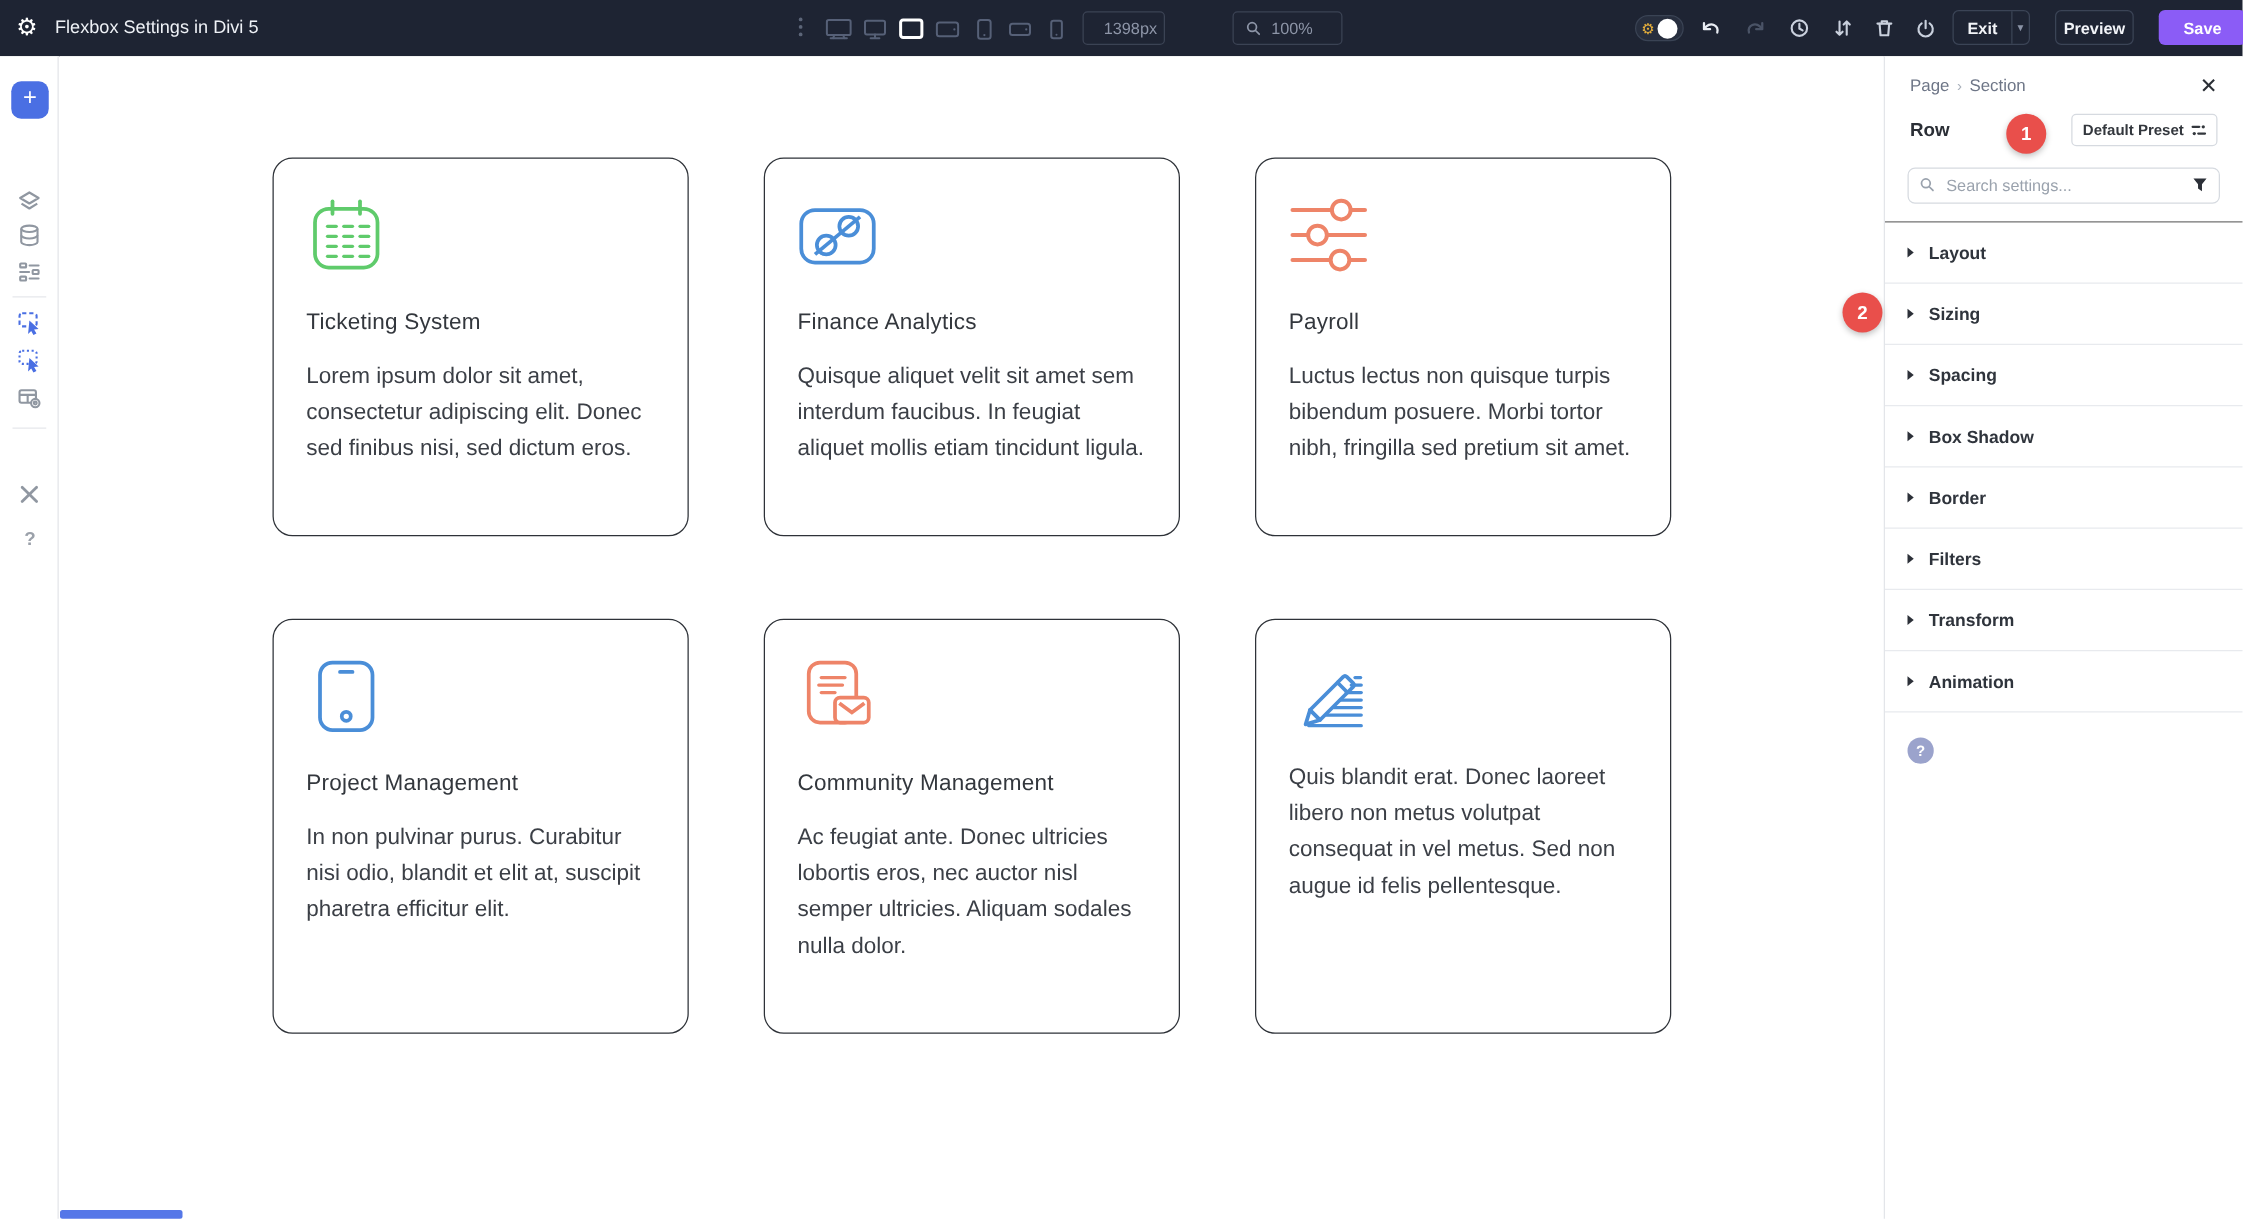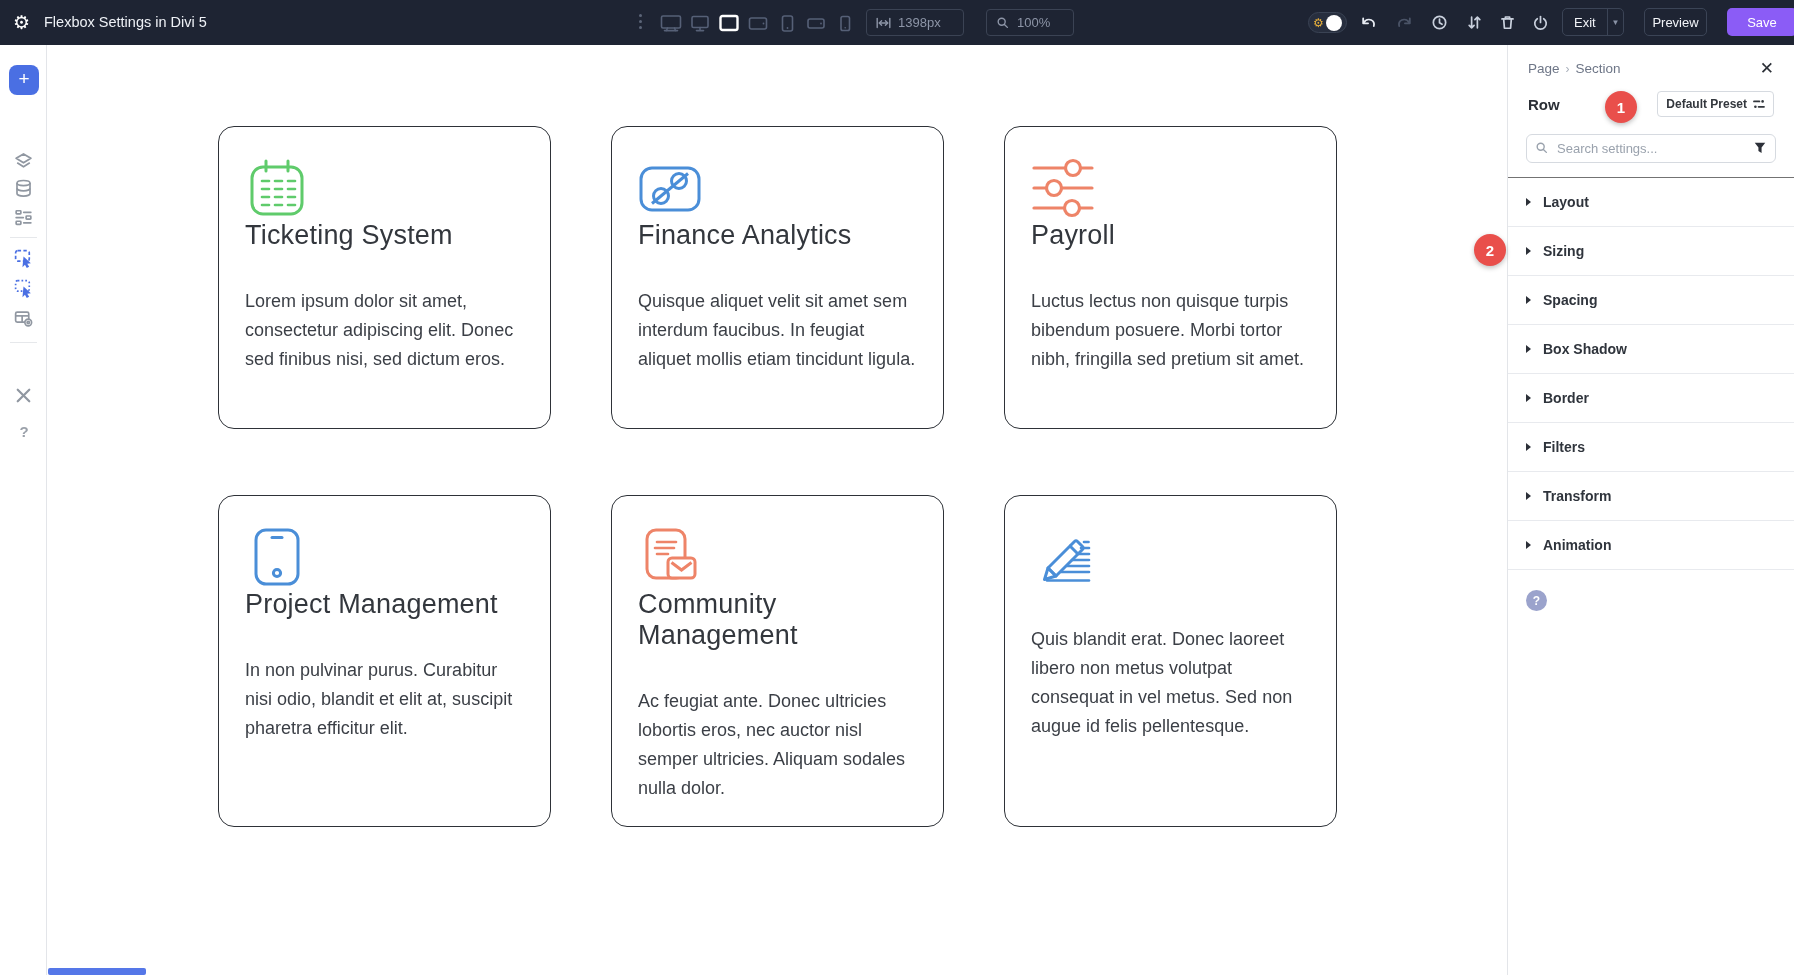--- a/index.html
+++ b/index.html
@@ -11,29 +11,29 @@
   .topbar { position:absolute; left:0; top:0; width:1794px; height:45px; background:#1e2433; }
   .tb-gear { position:absolute; left:13px; top:11px; color:#fff; font-size:19px; line-height:22px; cursor:pointer; }
   .tb-title { position:absolute; left:44px; top:0; height:45px; line-height:45px; color:#eef1f6; font-size:14.5px; }
   .kebab { position:absolute; left:639px; top:14px; display:flex; flex-direction:column; gap:3px; cursor:pointer; }
   .kebab i { width:3px; height:3px; border-radius:50%; background:#5c6578; }
   .devices { position:absolute; left:658px; top:12px; display:flex; gap:3px; align-items:center; }
   .dev { width:26px; height:21px; display:flex; align-items:center; justify-content:center; color:#566077; cursor:pointer; }
   .dev.active { color:#ffffff; }
   .tb-box { position:absolute; top:9px; height:27px; border:1px solid #3b4354; border-radius:4px;
             display:flex; align-items:center; gap:7px; padding:0 9px; color:#8d95a7; font-size:13px; cursor:pointer; }
-  .tb-box.width { left:866px; width:98px; }
+  .tb-box.width { left:866px; width:66px; }
   .tb-box.zoom  { left:986px; width:88px; }
   .toggle { position:absolute; left:1308px; top:12px; width:39px; height:21px; border-radius:11px;
             background:#272e3e; border:1px solid #3a4354; display:flex; align-items:center; cursor:pointer; }
   .toggle .sun { color:#e7b03c; font-size:12px; margin-left:4px; line-height:12px; }
   .toggle .knob { width:16px; height:16px; border-radius:50%; background:#fff; margin-left:2px; }
   .tb-ic { position:absolute; top:14px; width:17px; height:17px; cursor:pointer; }
   .tb-btn { position:absolute; top:8px; height:28px; border:1px solid #3b4456; border-radius:5px;
-            color:#f2f4f8; font-size:13px; display:flex; align-items:center; cursor:pointer; background:transparent; }
+            color:#f2f4f8; font-size:13px; display:flex; align-items:center; cursor:pointer; background:transparent;font-weight:bold; }
   .exit-group { left:1562px; width:62px; }
   .exit-group .lbl { padding:0 11px; }
   .exit-group .caret-cell { border-left:1px solid #3b4456; height:100%; width:19px; display:flex; align-items:center; justify-content:center; color:#8a93a6; font-size:8px; }
   .preview-btn { left:1644px; width:63px; justify-content:center; }
   .save-btn { left:1727px; width:70px; justify-content:center; background:#8b5cf6; border:none; color:#fff;text-align:right; }
 
   
   .sidebar { position:absolute; left:0; top:45px; width:47px; height:930px; background:#fff; border-right:1px solid #e3e5e9; }
   .sb-plus { position:absolute; left:9px; top:20px; width:30px; height:30px; background:#4a6fe3; border-radius:8px;
              color:#fff; font-size:19px; line-height:28px; text-align:center; cursor:pointer; }
@@ -42,22 +42,22 @@
   .sb-div { position:absolute; left:10px; width:27px; height:1px; background:#e6e8eb; }
   .sb-help { position:absolute; left:15px; width:18px; text-align:center; color:#9ba1aa; font-size:15px; font-weight:700; cursor:pointer; }
 
   
   .canvas { position:absolute; left:48px; top:45px; width:1459px; height:930px; background:#fff; }
   .card { position:absolute; width:333px; background:#fff; border:1.5px solid #2e3238; border-radius:16px; padding:29px 26px; cursor:pointer; }
   .card.r1 { top:81px;  height:303px; }
   .card.r2 { top:450px; height:332px; }
   .card.c1 { left:170px; } .card.c2 { left:563px; } .card.c3 { left:956px; }
   .card-icon { display:block; width:64px; height:64px; }
-  .card-title { font-size:27px; font-weight:500; color:#33373d; letter-spacing:.2px; }
-  .card-body  { margin-top:36px; font-size:18px; line-height:29px; color:#3b3f46; }
+  .card-title { margin-top:27px; font-size:18px; font-weight:500; color:#33373d; letter-spacing:.2px; }
+  .card-body  { margin-top:18px; font-size:18px; line-height:29px; color:#3b3f46; }
   .insert-bar { position:absolute; left:48px; top:968px; width:98px; height:7px; background:#5577e8; border-radius:2px; }
 
   
   .panel { position:absolute; left:1507px; top:45px; width:287px; height:930px; background:#fff; border-left:1px solid #e3e5e9; }
   .crumbs { display:flex; align-items:center; gap:6px; margin:15px 20px 0; font-size:13.5px; color:#6e7687; }
   .crumbs .sep { color:#a9b0bb; font-size:12px; }
   .crumb { cursor:pointer; }
   .close-x { margin-left:auto; color:#2b2f36; font-size:17px; line-height:17px; cursor:pointer; }
   .title-row { display:flex; align-items:center; margin:14px 20px 0; height:26px; }
   .el-title { font-size:15px; font-weight:700; color:#2b2f36; }

